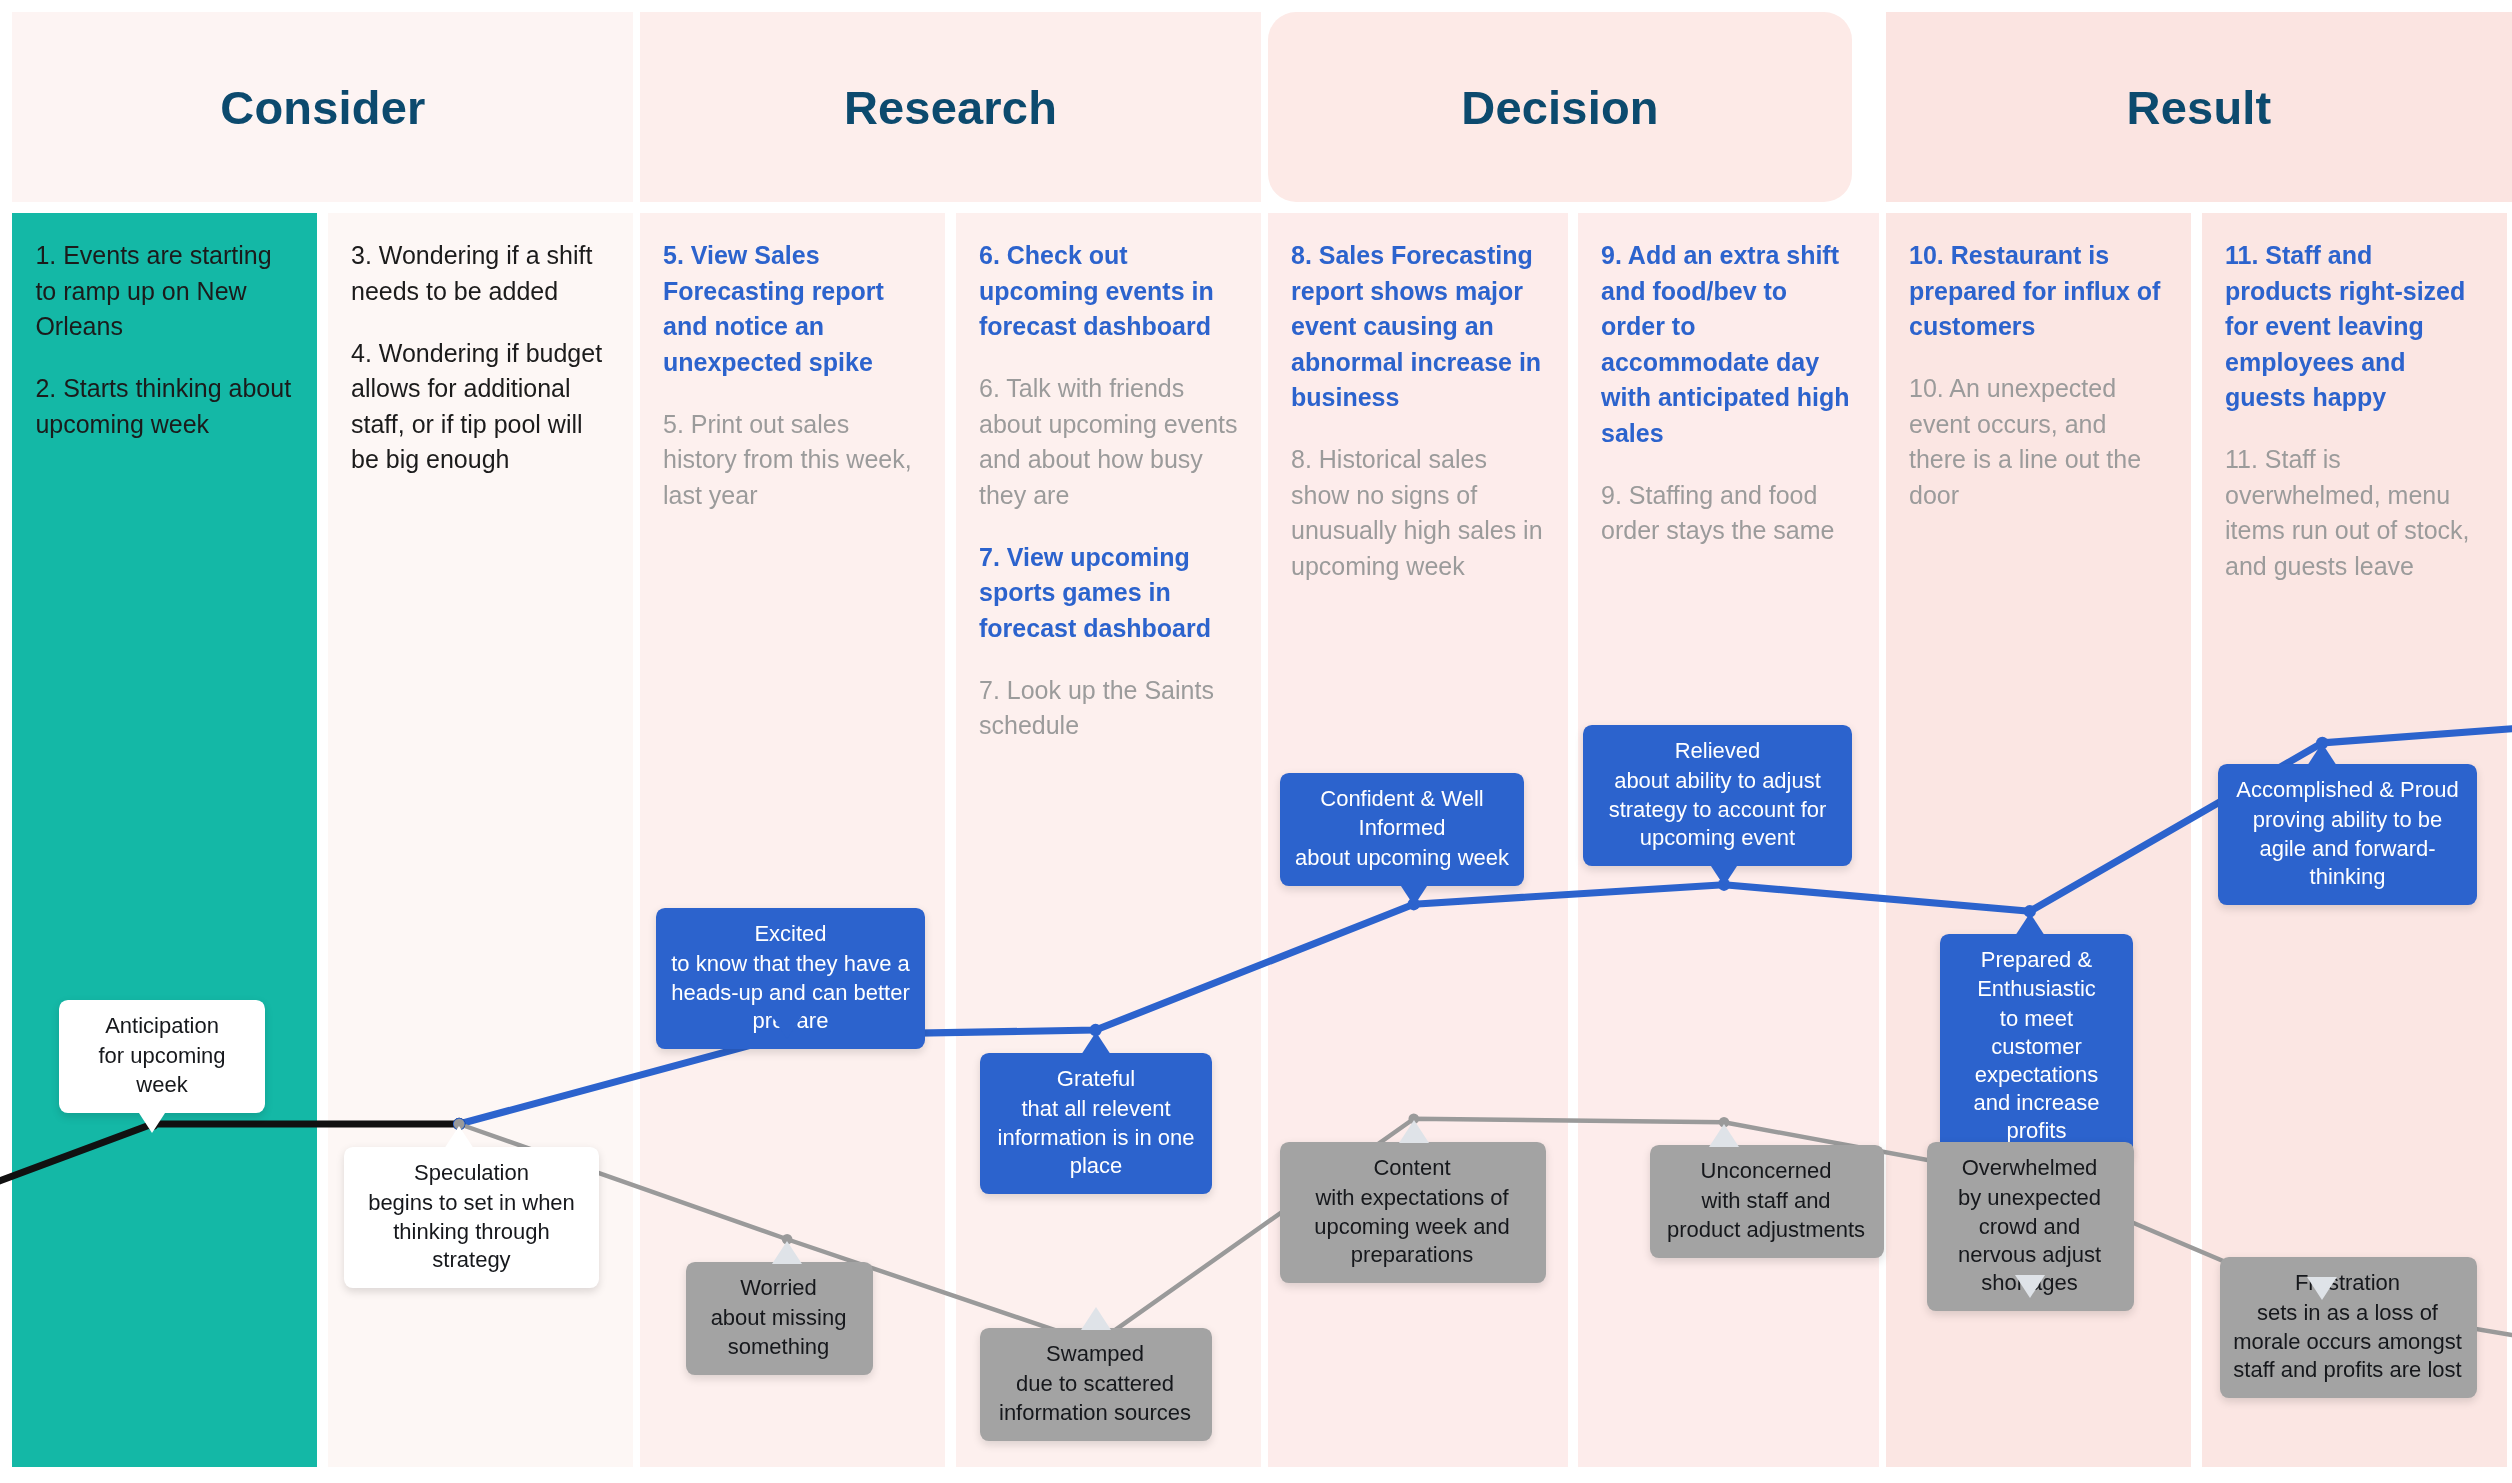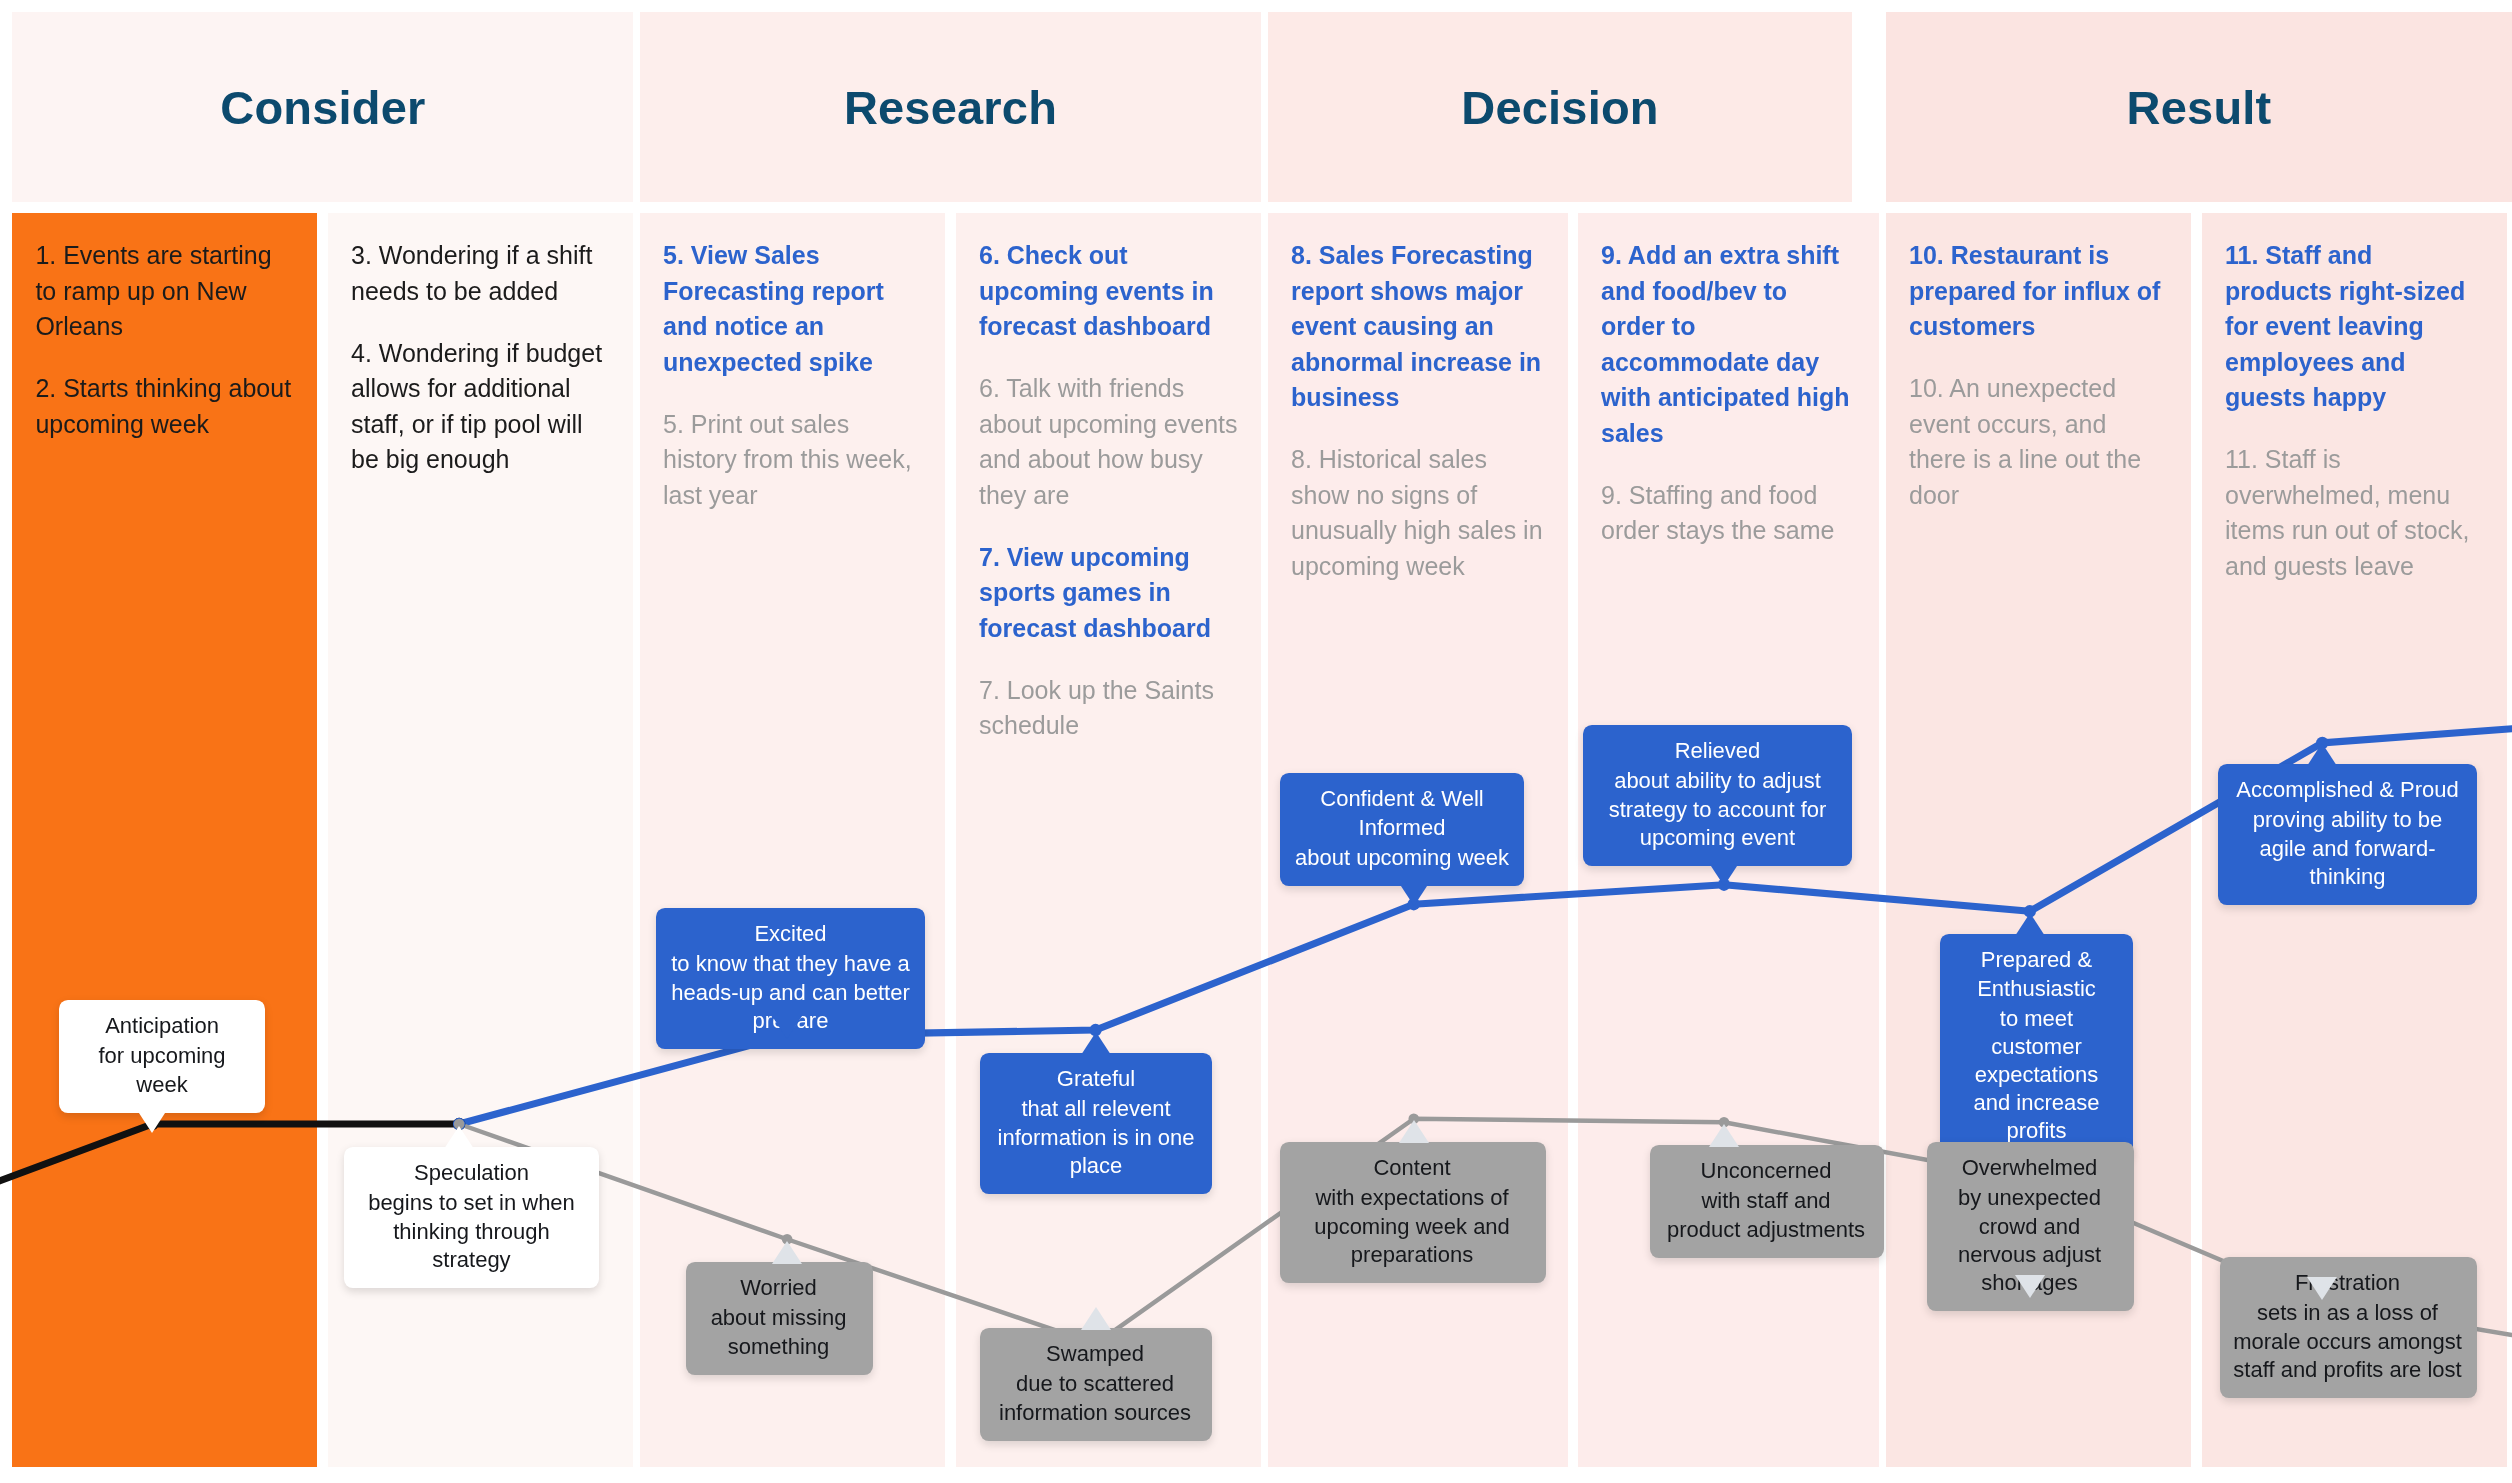--- a/index.html
+++ b/index.html
@@ -99,28 +99,28 @@
 <body>
 
 <div id="stage">
 
   <div class="phase-header" style="left:12.4px;width:621px;background:#fdf4f3;">
     <span class="phase-title">Consider</span>
   </div>
   <div class="phase-header" style="left:640px;width:621px;background:#fdeeec;">
     <span class="phase-title">Research</span>
   </div>
-  <div class="phase-header" style="left:1268px;width:584px;background:#fdeae7;">
+  <div class="phase-header" style="left:1268px;width:584px;background:#fdeae7;border-radius:28px;">
     <span class="phase-title">Decision</span>
   </div>
   <div class="phase-header" style="left:1886px;width:626px;background:#fbe4e1;">
     <span class="phase-title">Result</span>
   </div>
 
-  <div class="subcol" style="left:12.4px;width:305px;background:#f97316;">
+  <div class="subcol" style="left:12.4px;width:305px;background:#14b8a6;">
     <p class="para plain">1. Events are starting to ramp up on New Orleans</p>
     <p class="para plain">2. Starts thinking about upcoming week</p>
   </div>
 
   <div class="subcol" style="left:328px;width:305px;background:#fdf7f5;">
     <p class="para plain">3. Wondering if a shift needs to be added</p>
     <p class="para plain">4. Wondering if budget allows for additional staff, or if tip pool will be big enough</p>
   </div>
 
   <div class="subcol" style="left:640px;width:305px;background:#fdf0ee;">

